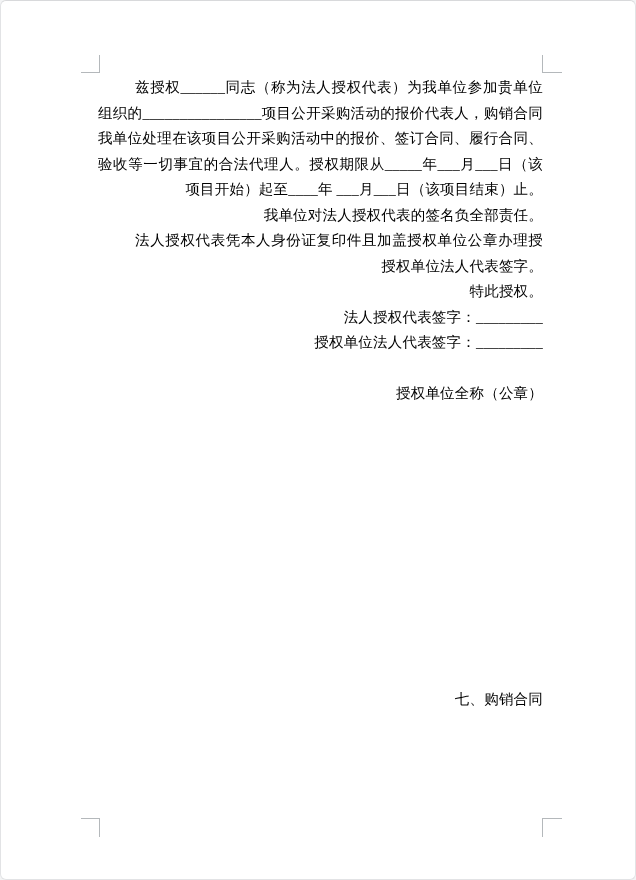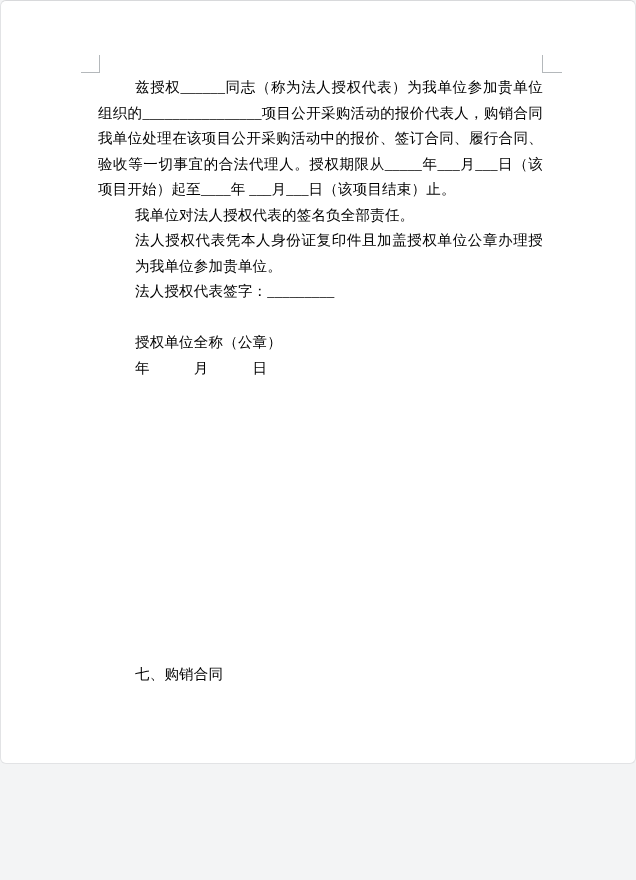--- a/index.html
+++ b/index.html
@@ -8,21 +8,21 @@
     width: 636px;
     height: 880px;
     background: #f3f4f5;
     font-family: "Liberation Serif", "DejaVu Serif", serif;
   }
   .page {
     position: absolute;
     left: 0;
     top: 0;
     width: 636px;
-    height: 764px;
+    height: 880px;
     box-sizing: border-box;
     background: var(--page-bg, #ffffff);
     border: 1px solid var(--frame-border, #e2e3e5);
     border-top-color: #d8d9db;
     border-radius: 6px;
     overflow: hidden;
   }
   
   .crop { position: absolute; box-sizing: border-box; }
   .crop.tl {
@@ -51,21 +51,21 @@
     top: 74px;
     width: 445px;
     font-size: 14.5px;
     line-height: 25.5px;
     color: var(--text-color, #000000);
     overflow: hidden;
   }
   .line {
     height: 25.5px;
     overflow: hidden;
-    text-align: left;
+    text-align: right;
     letter-spacing: 0.2px;
   }
   .line.indent { text-indent: 37px; }
   .line.fill {
     text-align: justify;
     text-align-last: justify;
   }
 </style>
 </head>
 <body>
@@ -76,25 +76,26 @@
   <div class="crop bl"></div>
   <div class="crop br"></div>
   <div class="text-column">
       <div class="line indent fill">兹授权______同志（称为法人授权代表）为我单位参加贵单位</div>
       <div class="line fill">组织的________________项目公开采购活动的报价代表人，购销合同</div>
       <div class="line fill">我单位处理在该项目公开采购活动中的报价、签订合同、履行合同、</div>
       <div class="line fill">验收等一切事宜的合法代理人。授权期限从_____年___月___日（该</div>
       <div class="line">项目开始）起至____年 ___月___日（该项目结束）止。</div>
       <div class="line indent">我单位对法人授权代表的签名负全部责任。</div>
       <div class="line indent fill">法人授权代表凭本人身份证复印件且加盖授权单位公章办理授</div>
-      <div class="line indent">为我单位参加贵单位。</div>
+      <div class="line indent">授权单位法人代表签字。</div>
+      <div class="line indent">特此授权。</div>
       <div class="line indent">法人授权代表签字：_________</div>
+      <div class="line indent">授权单位法人代表签字：_________</div>
       <div class="line">&nbsp;</div>
       <div class="line indent">授权单位全称（公章）</div>
-      <div class="line indent">年　　　月　　　日</div>
       <div class="line">&nbsp;</div>
       <div class="line">&nbsp;</div>
       <div class="line">&nbsp;</div>
       <div class="line">&nbsp;</div>
       <div class="line">&nbsp;</div>
       <div class="line">&nbsp;</div>
       <div class="line">&nbsp;</div>
       <div class="line">&nbsp;</div>
       <div class="line">&nbsp;</div>
       <div class="line">&nbsp;</div>

